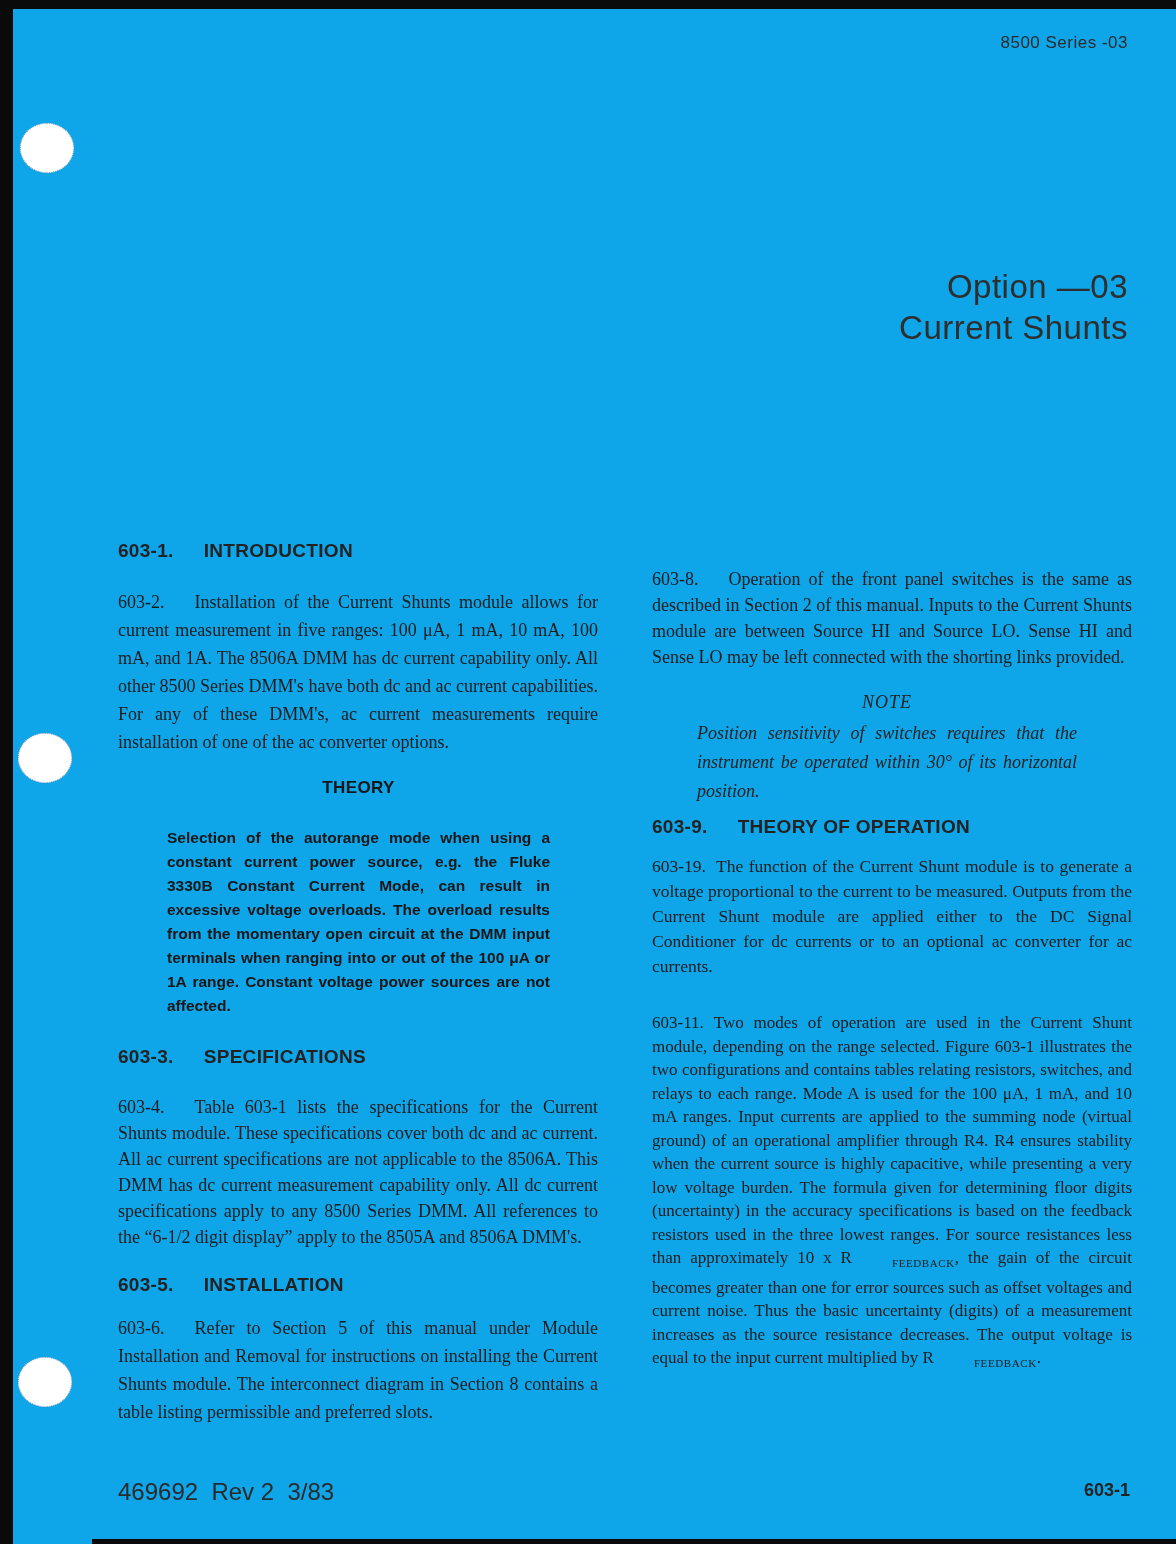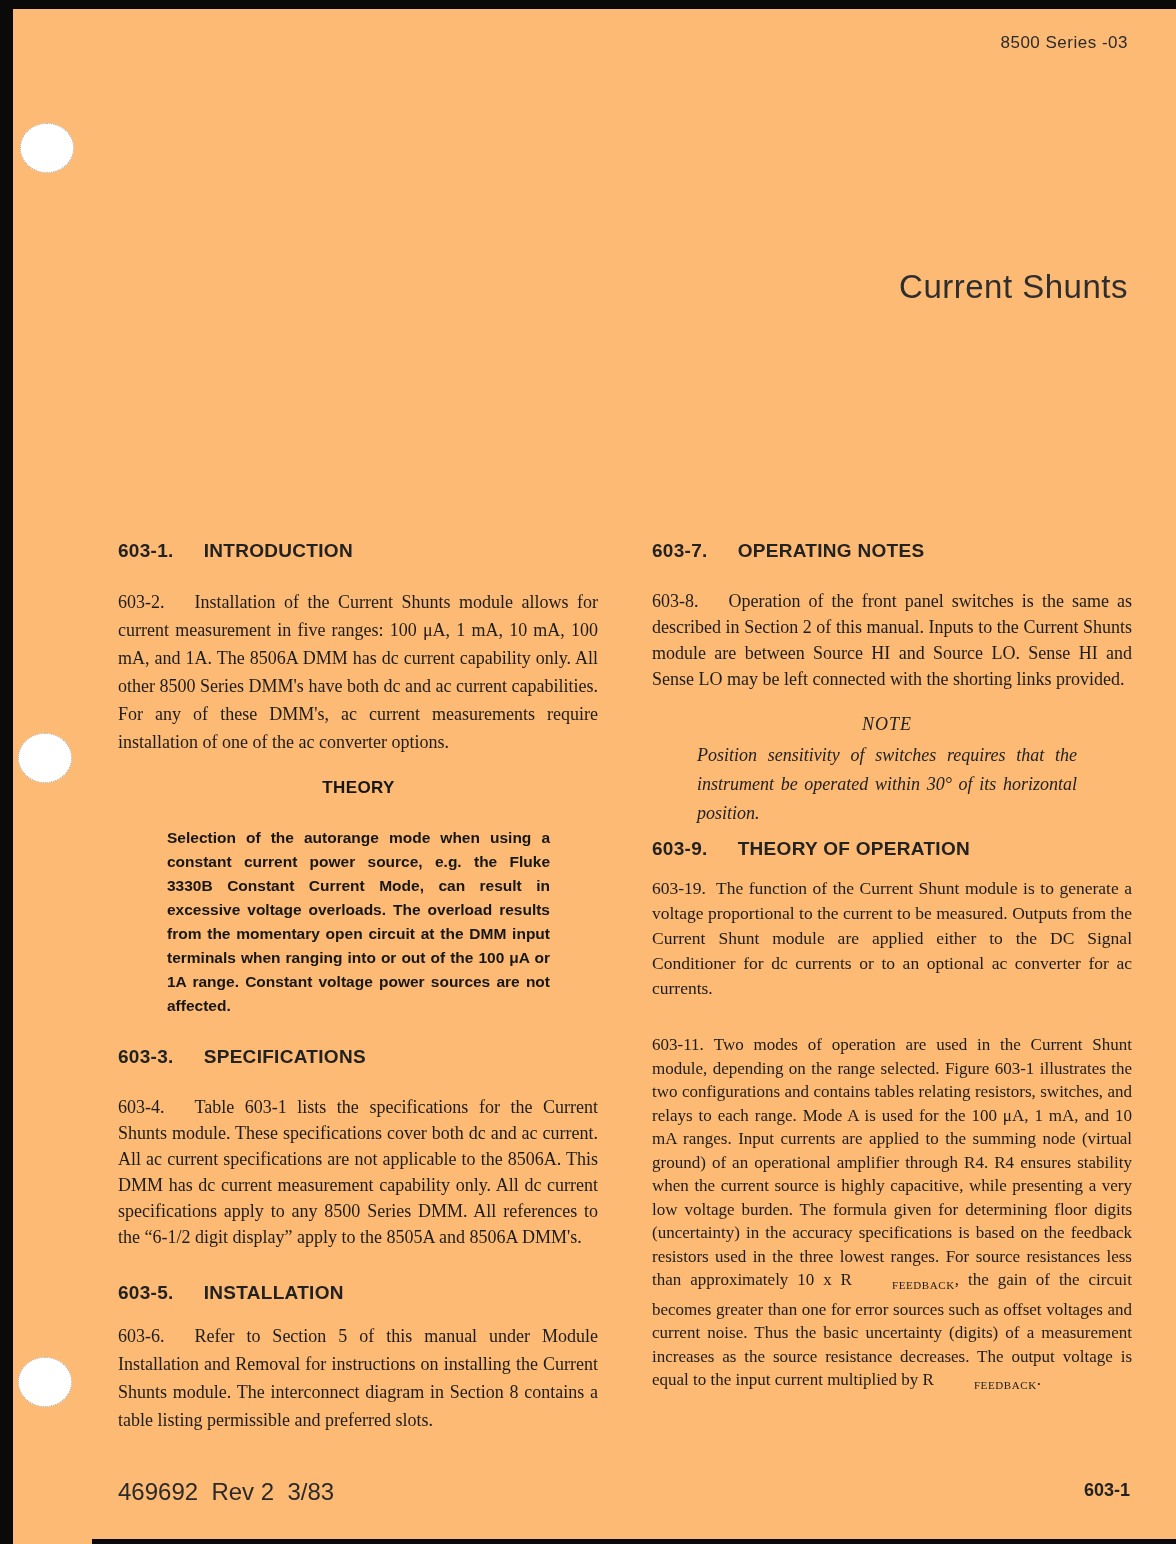--- a/index.html
+++ b/index.html
@@ -1,19 +1,19 @@
 <!DOCTYPE html>
 <html><head>
 <meta charset="utf-8">
 <style>
   html,body{margin:0;padding:0;background:#e8e8e8;}
   .page{
     position:relative;
     width:1176px;height:1544px;
-    background:#fdba74;
+    background:#0ea5e9;
     overflow:hidden;
     font-family:"Liberation Serif", serif;
     color:#1c1c1c;
   }
   
   .scan-top{position:absolute;top:0;left:0;width:100%;height:9px;background:#0a0a0a;}
   .scan-left{position:absolute;top:0;left:0;width:13px;height:100%;background:#0a0a0a;}
   .scan-bottom{position:absolute;bottom:0;left:92px;right:0;height:5px;background:#0a0a0a;}
   
   .punch{position:absolute;width:52px;height:48px;border:1px dotted #a9a9a9;border-radius:50%;background:#fff;}
@@ -57,21 +57,21 @@
     text-align:center;letter-spacing:0.4px;
   }
   .caution-body{
     font-family:"Liberation Sans", sans-serif;
     font-size:15.5px;line-height:24px;font-weight:700;
     color:#161616;text-align:justify;margin:28px 0 6px 0;
   }
   .mt-h3{margin-top:28px;}      
   .mt-p4{margin-top:26px;}
   .p4{line-height:26px;}
-  .mt-h5{margin-top:32px;}
+  .mt-h5{margin-top:24px;}
   .mt-p6{margin-top:18px;}
 
   .mt-p8{margin-top:26px;}
   .p8{line-height:26px;}
   .note{margin-top:22px;margin-left:45px;width:380px;}
   .note-head{
     font-style:italic;font-size:18px;text-align:center;
     color:#222;letter-spacing:1px;
   }
   .note-body{
@@ -105,20 +105,21 @@
   <div class="scan-left"></div>
   <div class="scan-bottom"></div>
 
   <div class="punch p1"></div>
   <div class="punch p2"></div>
   <div class="punch p3"></div>
 
   <div class="header-right">8500 Series -03</div>
 
   <div class="doc-title">
+    <div>Option —03</div>
     <div>Current Shunts</div>
   </div>
 
   <div class="col col-left">
 
     <h2 class="sec"><span class="num">603-1.</span><span>INTRODUCTION</span></h2>
 
     <p class="body mt-p1"><span class="pnum">603-2.</span><span>Installation of the Current Shunts module allows for current measurement in five ranges: 100 μA, 1 mA, 10 mA, 100 mA, and 1A. The 8506A DMM has dc current capability only. All other 8500 Series DMM's have both dc and ac current capabilities. For any of these DMM's, ac current measurements require installation of one of the ac converter options.</span></p>
 
     <div class="caution">
@@ -131,21 +132,20 @@
     <p class="body p4 mt-p4"><span class="pnum">603-4.</span><span>Table 603-1 lists the specifications for the Current Shunts module. These specifications cover both dc and ac current. All ac current specifications are not applicable to the 8506A. This DMM has dc current measurement capability only. All dc current specifications apply to any 8500 Series DMM. All references to the “6-1/2 digit display” apply to the 8505A and 8506A DMM's.</span></p>
 
     <h2 class="sec mt-h5"><span class="num">603-5.</span><span>INSTALLATION</span></h2>
 
     <p class="body mt-p6"><span class="pnum">603-6.</span><span>Refer to Section 5 of this manual under Module Installation and Removal for instructions on installing the Current Shunts module. The interconnect diagram in Section 8 contains a table listing permissible and preferred slots.</span></p>
 
   </div>
 
   <div class="col col-right">
 
-    <h2 class="sec"><span class="num">603-7.</span><span>OPERATING NOTES</span></h2>
 
     <p class="body p8 mt-p8"><span class="pnum">603-8.</span><span>Operation of the front panel switches is the same as described in Section 2 of this manual. Inputs to the Current Shunts module are between Source HI and Source LO. Sense HI and Sense LO may be left connected with the shorting links provided.</span></p>
 
     <div class="note">
       <div class="note-head">NOTE</div>
       <p class="note-body">Position sensitivity of switches requires that the instrument be operated within 30° of its horizontal position.</p>
     </div>
 
     <h2 class="sec mt-h9"><span class="num">603-9.</span><span>THEORY OF OPERATION</span></h2>
 

